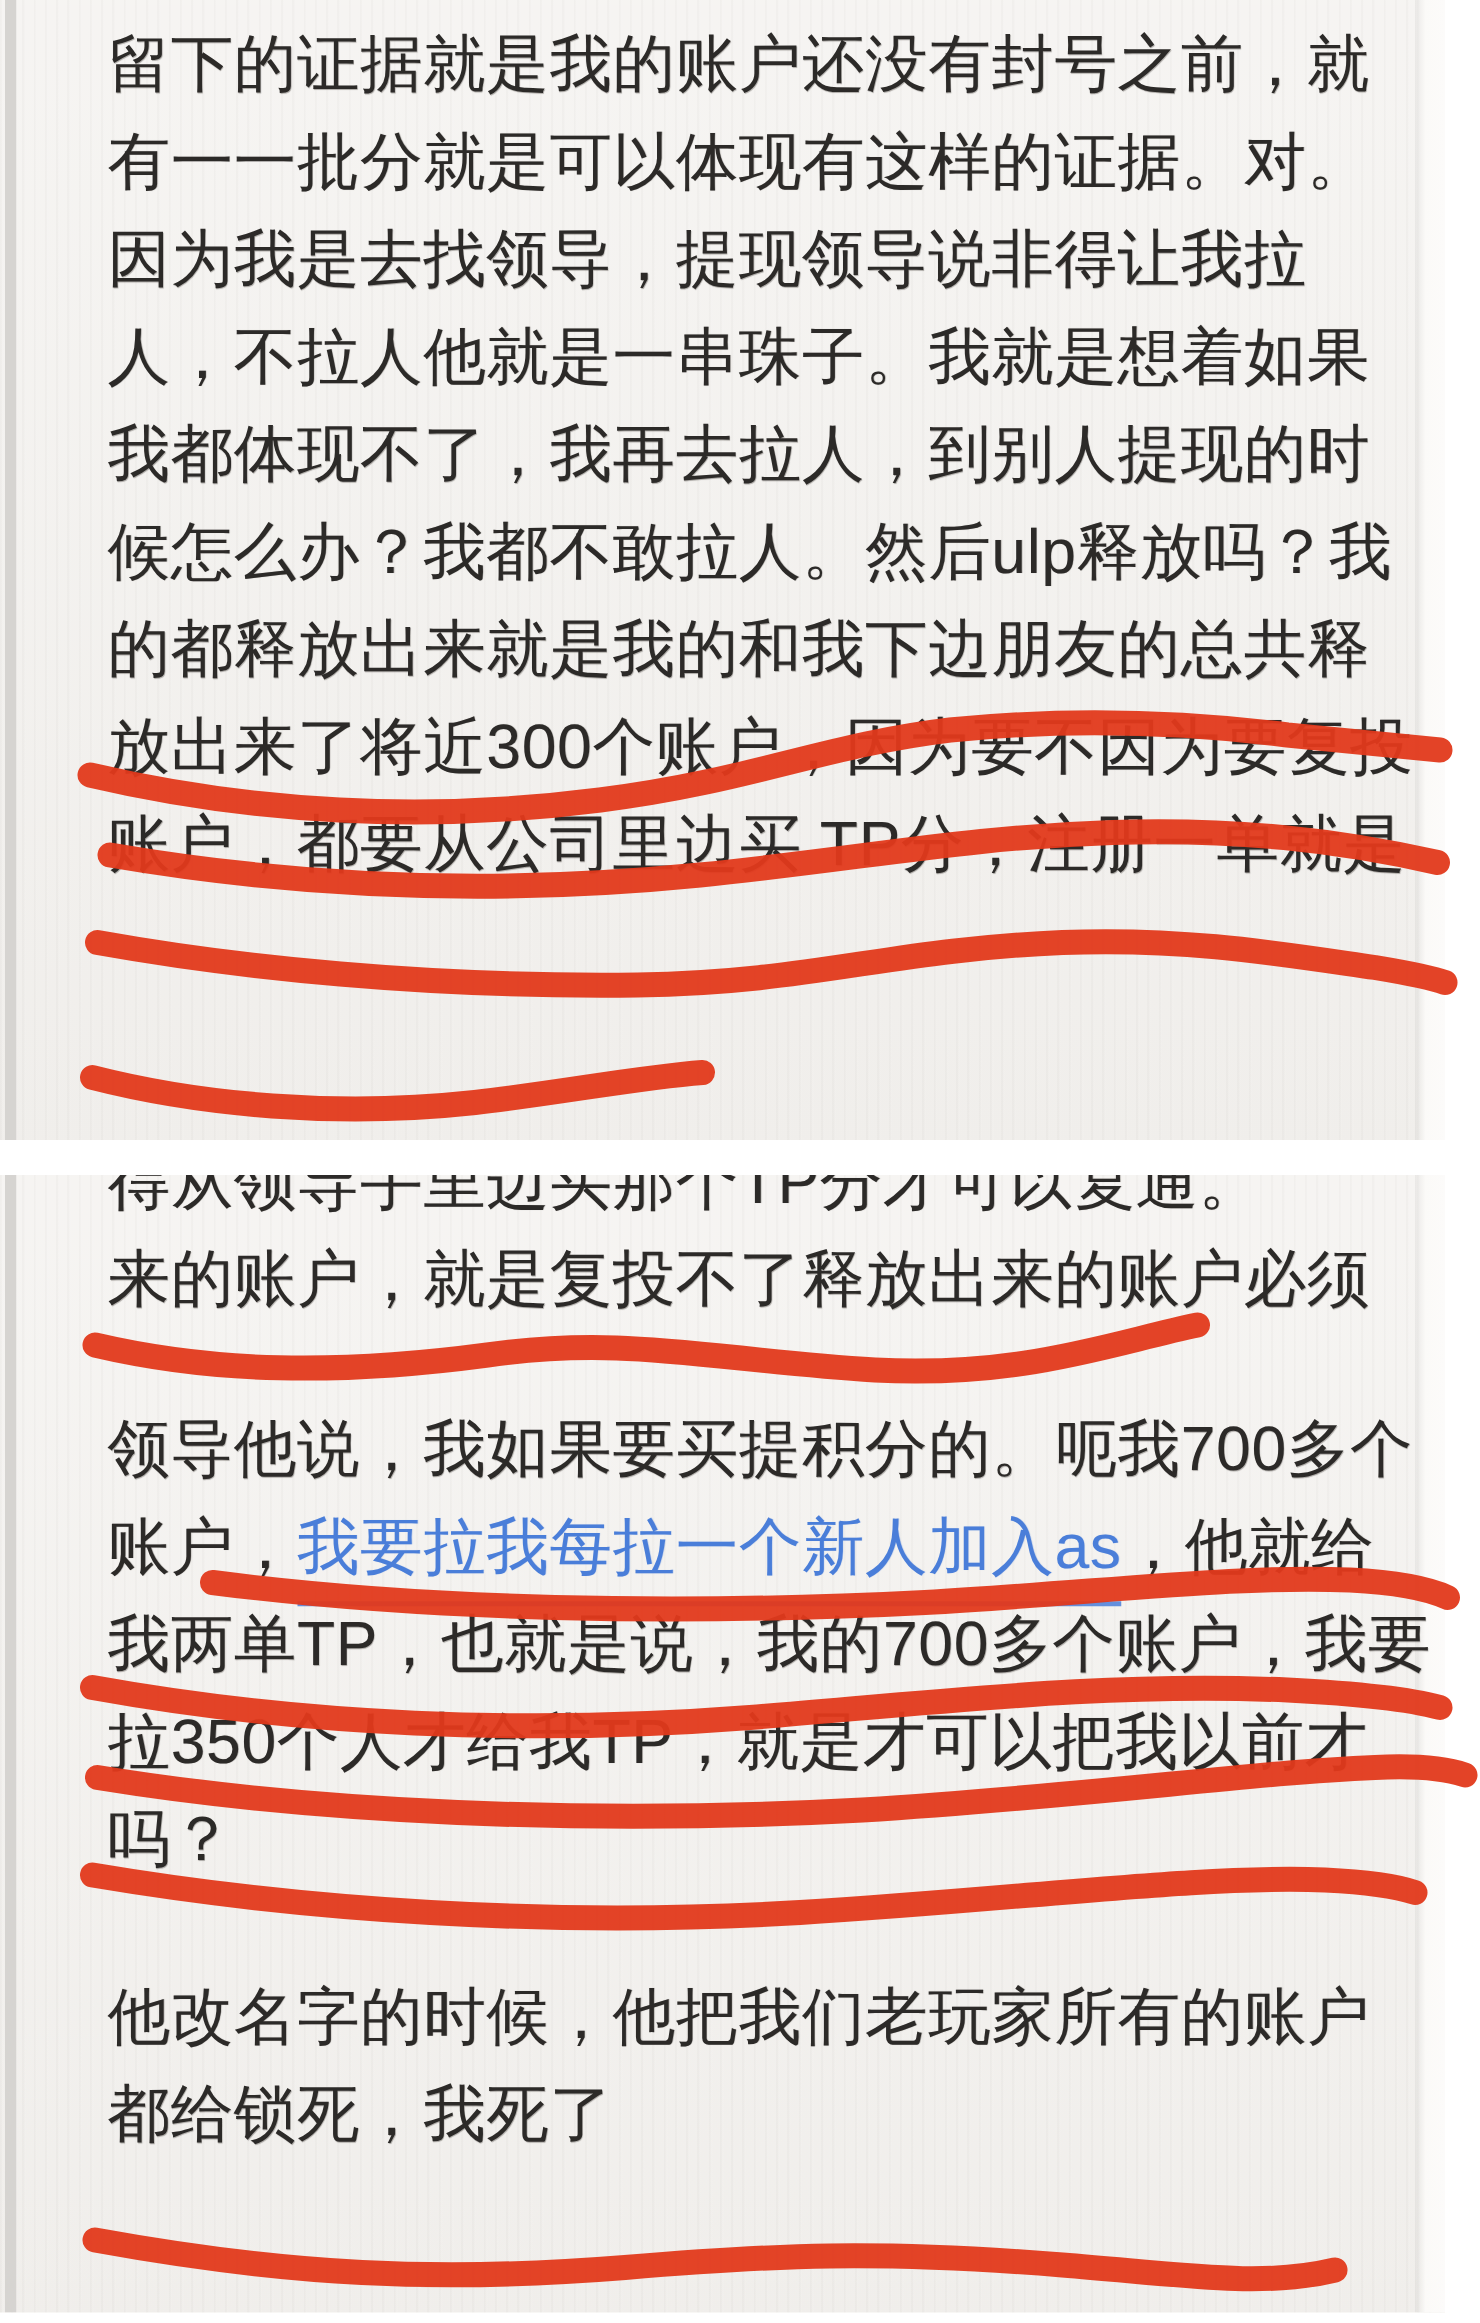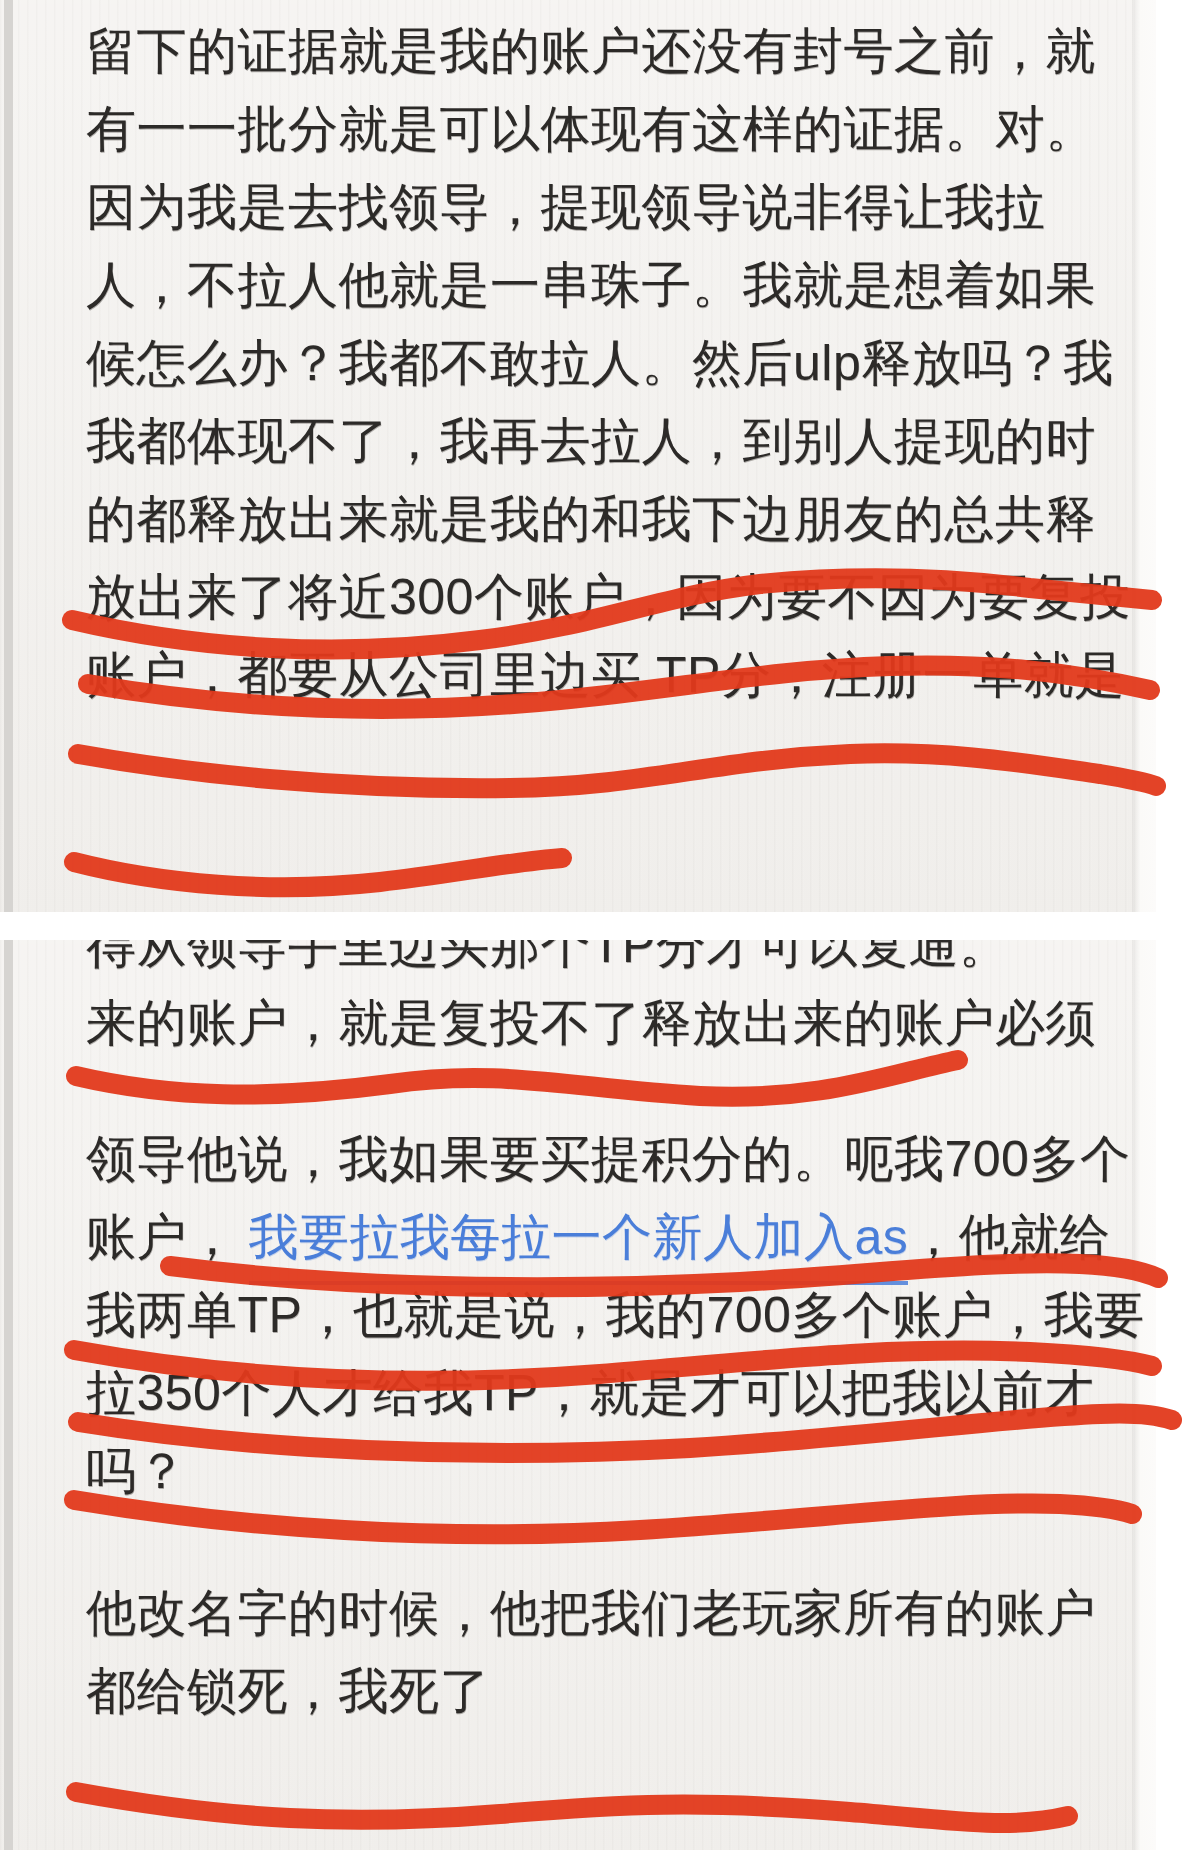--- a/index.html
+++ b/index.html
@@ -40,21 +40,20 @@
     white-space:nowrap;
     text-shadow:0.5px 0.5px 0.6px rgba(60,55,50,0.38);
   }
   .gap-s{height:58px;}
   .gap-m{height:64px;}
   .link{
     color:#4a7ed9;
     border-bottom:4px solid rgba(74,126,217,0.85);
     padding-bottom:16px;
     text-shadow:0.5px 0.5px 0.6px rgba(74,126,217,0.28);
-    margin-left:11px;
   }
   #marks{
     position:absolute;left:0;top:0;width:1184px;height:1858px;
     pointer-events:none;
   }
   #marks path{
     fill:none;
     stroke:#e2391b;
     stroke-width:20;
     stroke-linecap:round;
@@ -65,22 +64,22 @@
 <body>
 
 <div id="block1" class="block">
   <div class="edge-left"></div>
   <div class="edge-right"></div>
   <div class="textcol">
     <div class="line">留下的证据就是我的账户还没有封号之前，就</div>
     <div class="line">有一一批分就是可以体现有这样的证据。对。</div>
     <div class="line">因为我是去找领导，提现领导说非得让我拉</div>
     <div class="line">人，不拉人他就是一串珠子。我就是想着如果</div>
+    <div class="line">我都体现不了，我再去拉人，到别人提现的时</div>
     <div class="line">候怎么办？我都不敢拉人。然后ulp释放吗？我</div>
-    <div class="line">我都体现不了，我再去拉人，到别人提现的时</div>
     <div class="line">的都释放出来就是我的和我下边朋友的总共释</div>
     <div class="line">放出来了将近300个账户，因为要不因为要复投</div>
     <div class="line">账户，都要从公司里边买 TP分，注册一单就是</div>
   </div>
 </div>
 
 <div id="block2" class="block">
   <div class="edge-left"></div>
   <div class="edge-right"></div>
   <div class="textcol">

